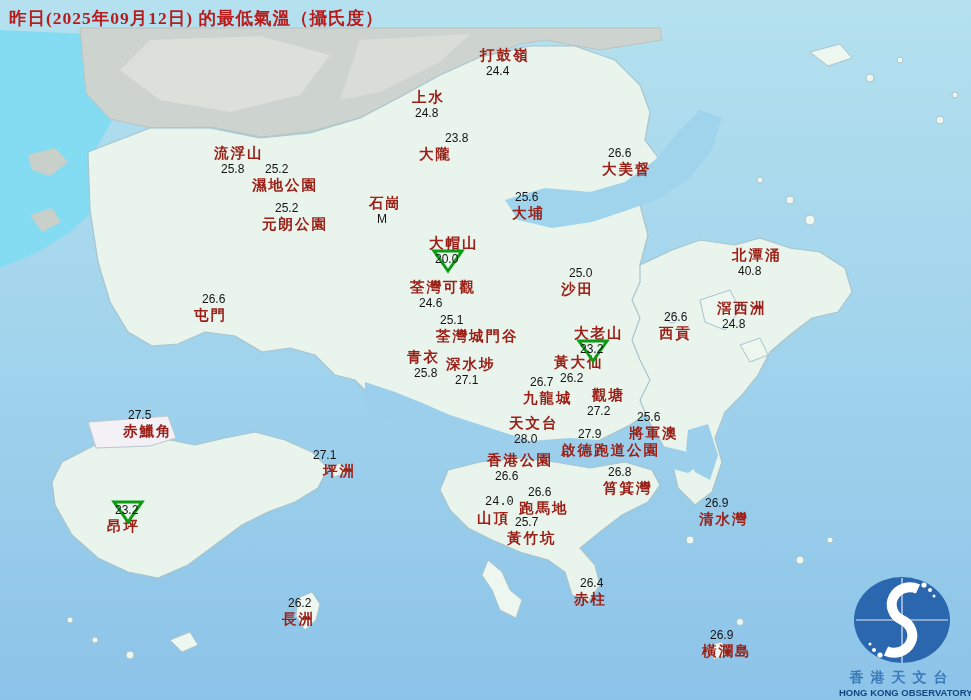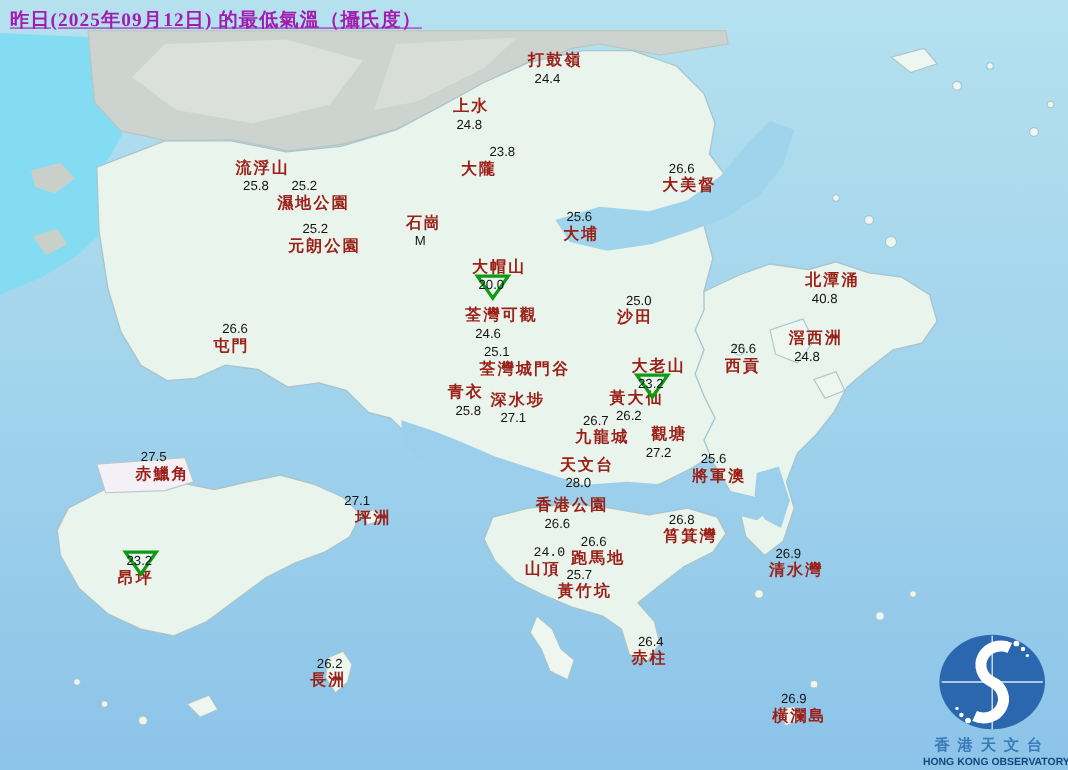--- a/index.html
+++ b/index.html
@@ -5,23 +5,22 @@
   html,body { margin:0; padding:0; }
   #viewport {
     position:relative; width:971px; height:700px; overflow:hidden;
     font-family:"Liberation Sans","DejaVu Sans",sans-serif;
     background:#9fd2ec;
   }
   #basemap { position:absolute; left:0; top:0; z-index:0; }
   #title {
     position:absolute; left:9px; top:6px; z-index:30;
     font-family:"Liberation Serif","DejaVu Serif",serif;
-    font-size:17.5px; font-weight:bold; color:#a21caf; letter-spacing:1px;
+    font-size:17.5px; font-weight:bold; color:#b91c1c; letter-spacing:1px;
     white-space:nowrap;
-    text-decoration:underline;
   }
   #stations-layer { position:absolute; left:0; top:0; width:100%; height:100%; z-index:20; }
   .station { position:absolute; white-space:nowrap; line-height:15px; }
   .val {
     position:relative; font-size:12px; color:#141414; height:16px;
     font-family:"Liberation Sans","DejaVu Sans",sans-serif;
   }
   .val .txt { position:relative; z-index:2; }
   .stn {
     font-family:"Liberation Serif","DejaVu Serif",serif;
@@ -150,21 +149,21 @@
       <div class="station" style="left: 512px; top: 190px;">
         <div class="val" style="margin-left: 3px;"><span class="txt">25.6</span></div>
         <div class="stn" style="margin-left: 0px;">大埔</div>
       </div>
       <div class="station" style="left: 429px; top: 236px;">
         <div class="stn" style="margin-left: 0px;">大帽山</div>
         <div class="val" style="margin-left: 6px;"><svg class="tri" width="34" height="26" viewBox="0 0 34 26">
             <polygon points="3,3 31,3 17,23" fill="none" stroke="#0c9c14" stroke-width="3"></polygon>
           </svg><span class="txt">20.0</span></div>
       </div>
-      <div class="station" style="left: 423px; top: 280px;">
+      <div class="station" style="left: 410px; top: 280px;">
         <div class="stn" style="margin-left: 0px;">荃灣可觀</div>
         <div class="val" style="margin-left: 9px;"><span class="txt">24.6</span></div>
       </div>
       <div class="station" style="left: 436px; top: 313px;">
         <div class="val" style="margin-left: 4px;"><span class="txt">25.1</span></div>
         <div class="stn" style="margin-left: 0px;">荃灣城門谷</div>
       </div>
       <div class="station" style="left: 561px; top: 266px;">
         <div class="val" style="margin-left: 8px;"><span class="txt">25.0</span></div>
         <div class="stn" style="margin-left: 0px;">沙田</div>
@@ -211,20 +210,24 @@
         <div class="stn" style="margin-left: 5px;">觀塘</div>
         <div class="val" style="margin-left: 0px;"><span class="txt">27.2</span></div>
       </div>
       <div class="station" style="left: 509px; top: 416px;">
         <div class="stn" style="margin-left: 0px;">天文台</div>
         <div class="val" style="margin-left: 5px;"><span class="txt">28.0</span></div>
       </div>
       <div class="station" style="left: 629px; top: 410px;">
         <div class="val" style="margin-left: 8px;"><span class="txt">25.6</span></div>
         <div class="stn" style="margin-left: 0px;">將軍澳</div>
+      </div>
+      <div class="station" style="left: 561px; top: 427px;">
+        <div class="val" style="margin-left: 17px;"><span class="txt">27.9</span></div>
+        <div class="stn" style="margin-left: 0px;">啟德跑道公園</div>
       </div>
       <div class="station" style="left: 487px; top: 453px;">
         <div class="stn" style="margin-left: 0px;">香港公園</div>
         <div class="val" style="margin-left: 8px;"><span class="txt">26.6</span></div>
       </div>
       <div class="station" style="left: 603px; top: 465px;">
         <div class="val" style="margin-left: 5px;"><span class="txt">26.8</span></div>
         <div class="stn" style="margin-left: 0px;">筲箕灣</div>
       </div>
       <div class="station" style="left: 123px; top: 408px;">

